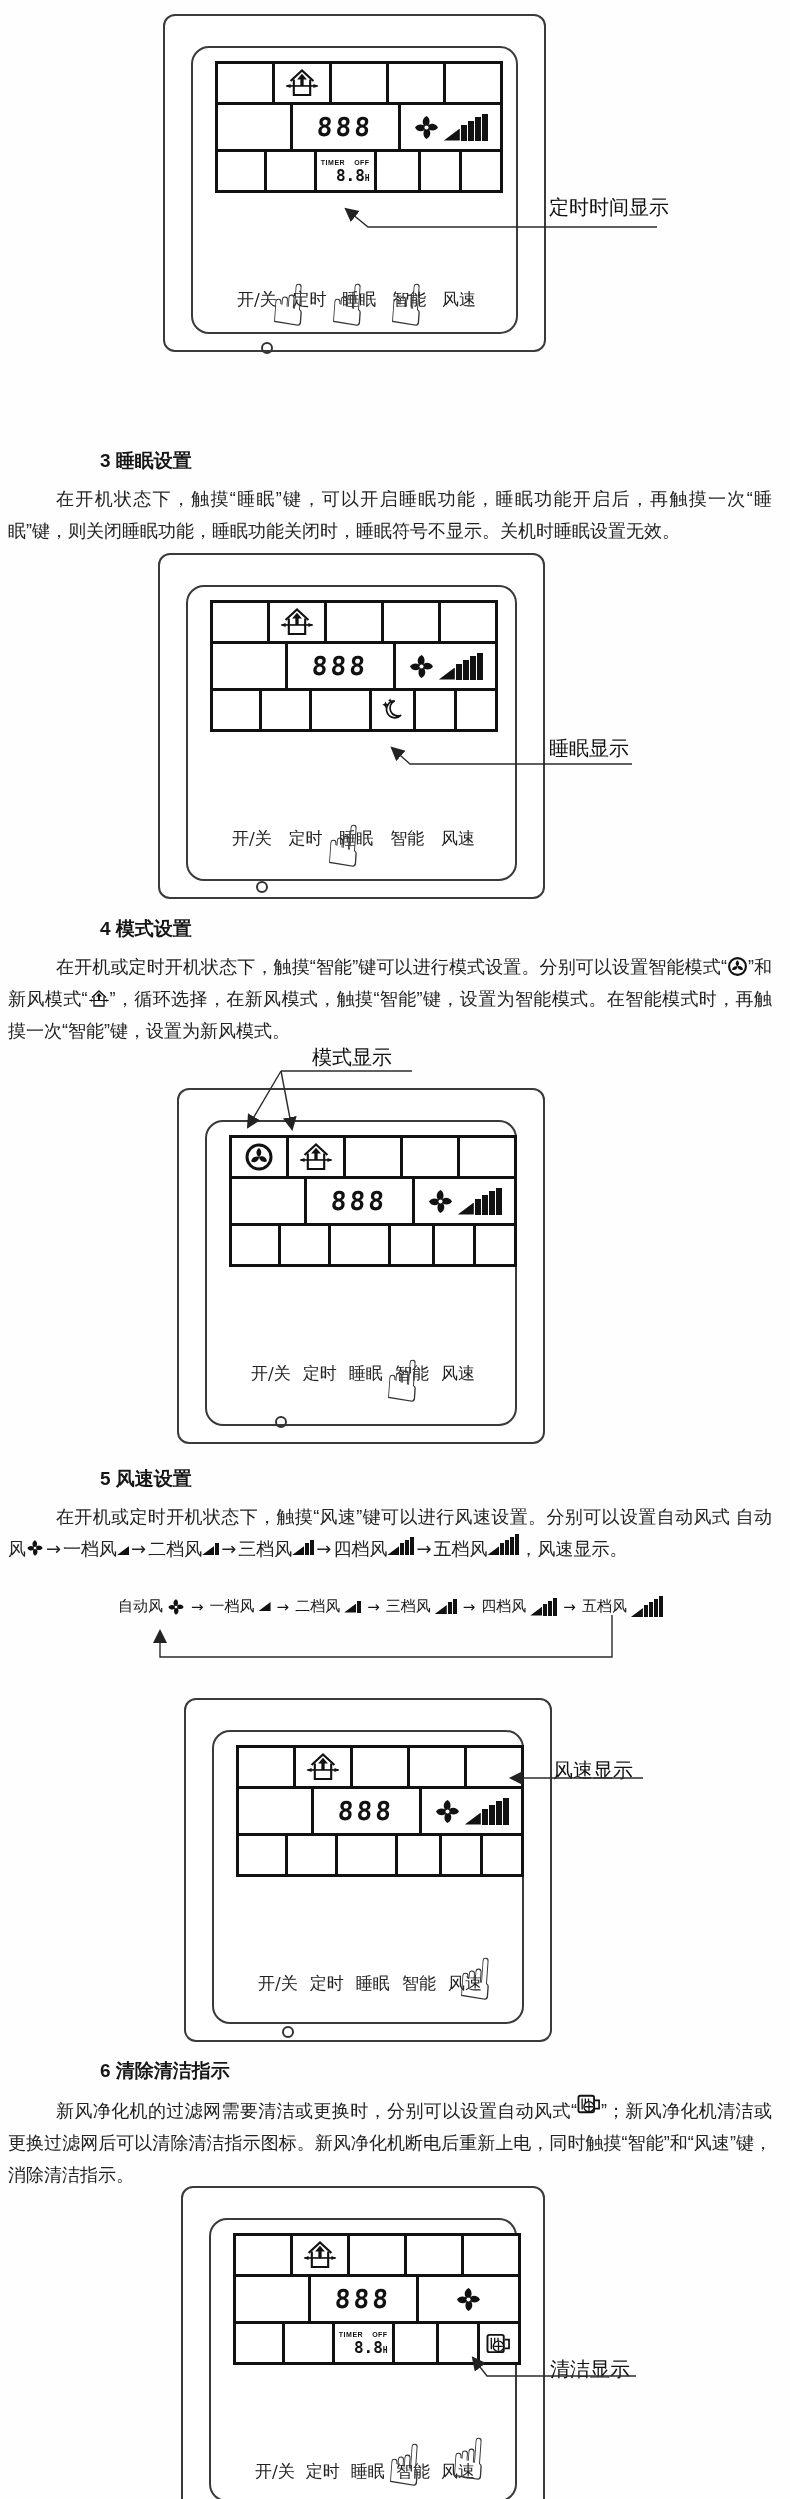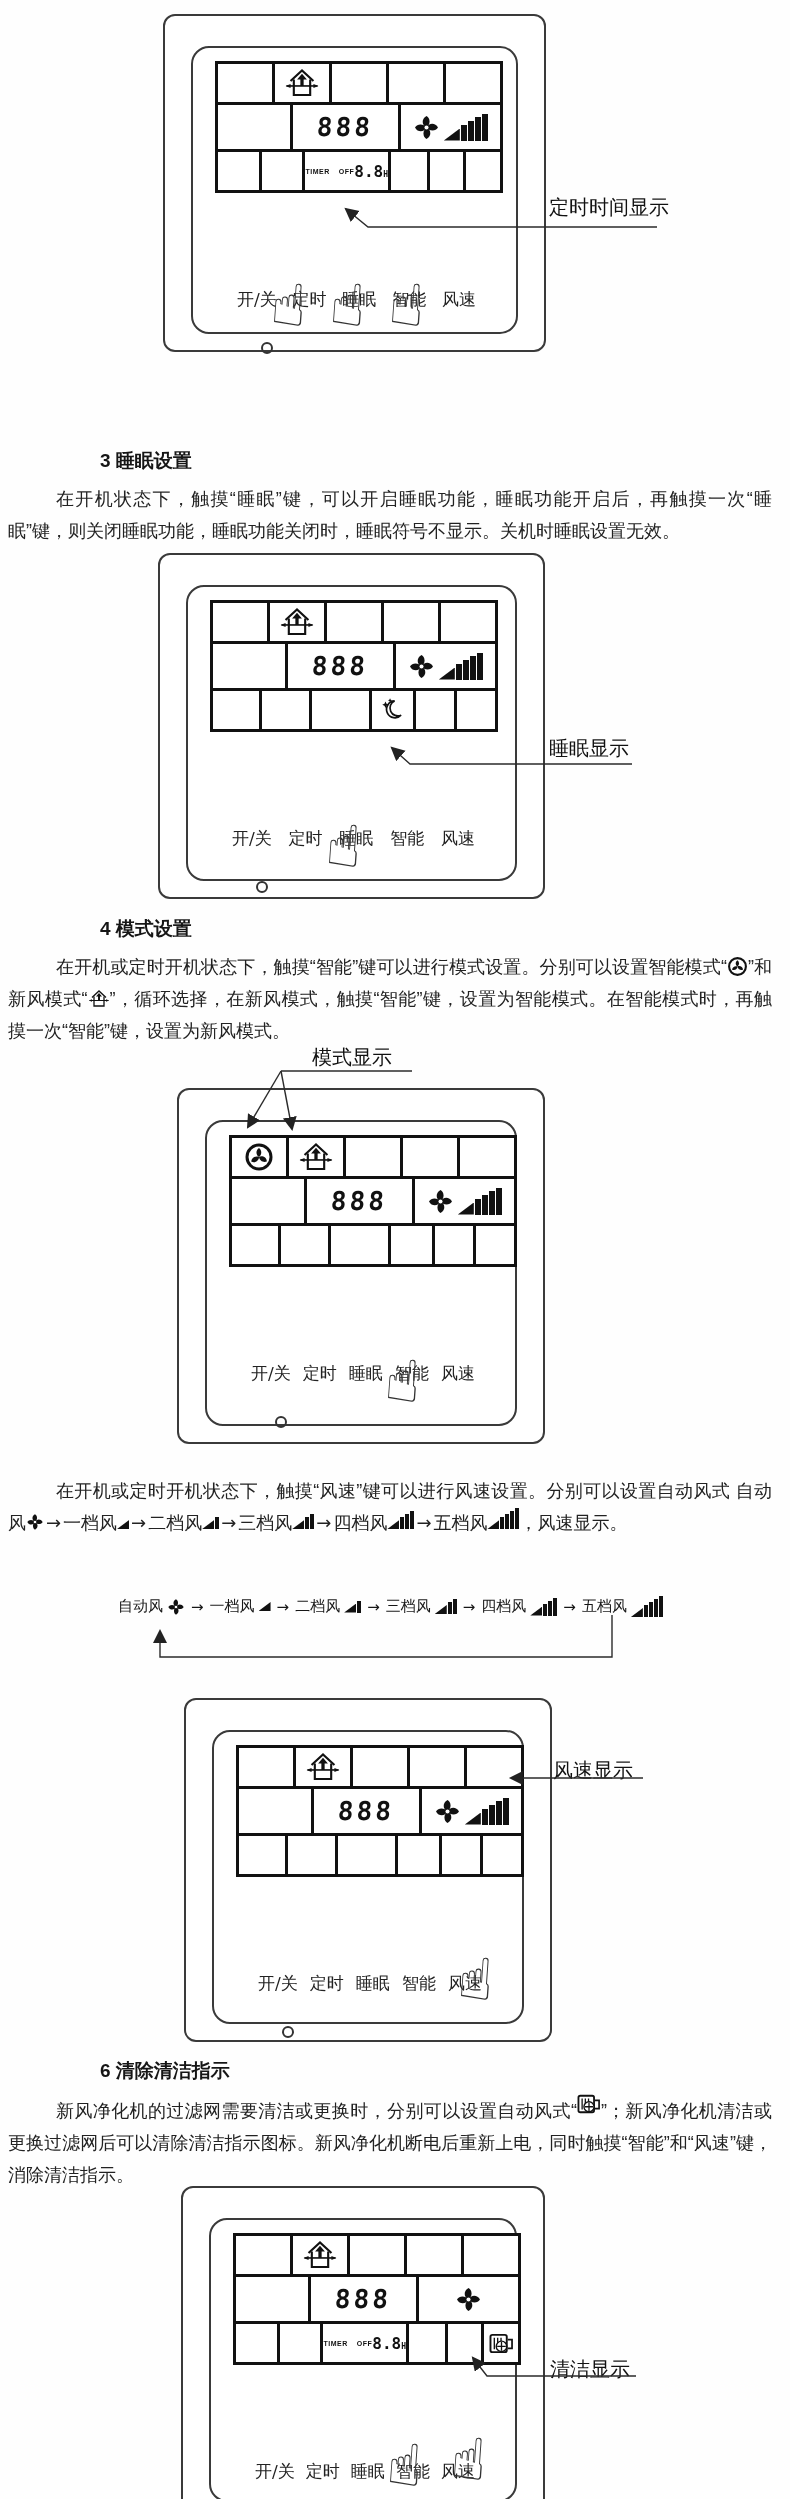--- a/index.html
+++ b/index.html
@@ -23,21 +23,21 @@
   .ic{display:inline-flex;align-items:center;justify-content:center;}
   .ic svg{width:100%;height:100%;}
   .ic-house{width:36px;height:33px;}
   .ic-fan{width:27px;height:27px;}
   .ic-smart{width:30px;height:30px;}
   .ic-moon{width:26px;height:26px;}
   .ic-filter{width:25px;height:23px;}
   .bars{display:inline-flex;align-items:flex-end;gap:1px;}
   .bars i{display:block;background:#111;}
   .bars i.t{clip-path:polygon(100% 0,100% 100%,0 100%);}
-  .timerblk{display:flex;flex-direction:row;align-items:center;line-height:1;}
+  .timerblk{display:flex;flex-direction:column;align-items:flex-end;line-height:1;}
   .trow{display:flex;gap:9px;font-weight:bold;font-size:7px;letter-spacing:.5px;color:#111;}
   .tval{font-family:"DejaVu Sans Mono",monospace;font-weight:bold;font-size:16px;color:#111;margin-top:2px;}
   .tu{font-size:8px;font-weight:bold;}
   .btns{position:absolute;left:44px;right:40px;top:240px;display:flex;justify-content:space-between;
         font-family:"DejaVu Serif",serif;font-size:17px;color:#222;}
   .btn{cursor:pointer;white-space:nowrap;}
   .led{position:absolute;left:68px;top:294px;width:8px;height:8px;border:2px solid #333;border-radius:50%;}
   .hand{position:absolute;font-size:58px;line-height:1;color:#333;transform:rotate(4deg);
         font-family:"DejaVu Sans",sans-serif;}
   
@@ -328,20 +328,21 @@
       <span class="btn">睡眠</span>
       <span class="btn">智能</span>
       <span class="btn">风速</span>
     </div>
     <span class="led"></span>
   </div>
   <span class="hand" style="left:206px;top:262px">☝</span>
 </div>
 
 <div class="sect" style="top:1466px">
+  <h3>5 风速设置</h3>
   <p><span>在开机或定时开机状态下，触摸“风速”键可以进行风速设置。分别可以设置自动风式</span>
     <span>自动风</span><span class="inic in-fan">
           <svg viewBox="0 0 40 40">
             <g fill="#111">
               <path d="M20 20C13 17 12 7 20 3c6 3 6 13 0 17z"></path>
               <path transform="rotate(90 20 20)" d="M20 20C13 17 12 7 20 3c6 3 6 13 0 17z"></path>
               <path transform="rotate(180 20 20)" d="M20 20C13 17 12 7 20 3c6 3 6 13 0 17z"></path>
               <path transform="rotate(270 20 20)" d="M20 20C13 17 12 7 20 3c6 3 6 13 0 17z"></path>
             </g>
             <circle cx="20" cy="20" r="3" fill="#fff"></circle>

